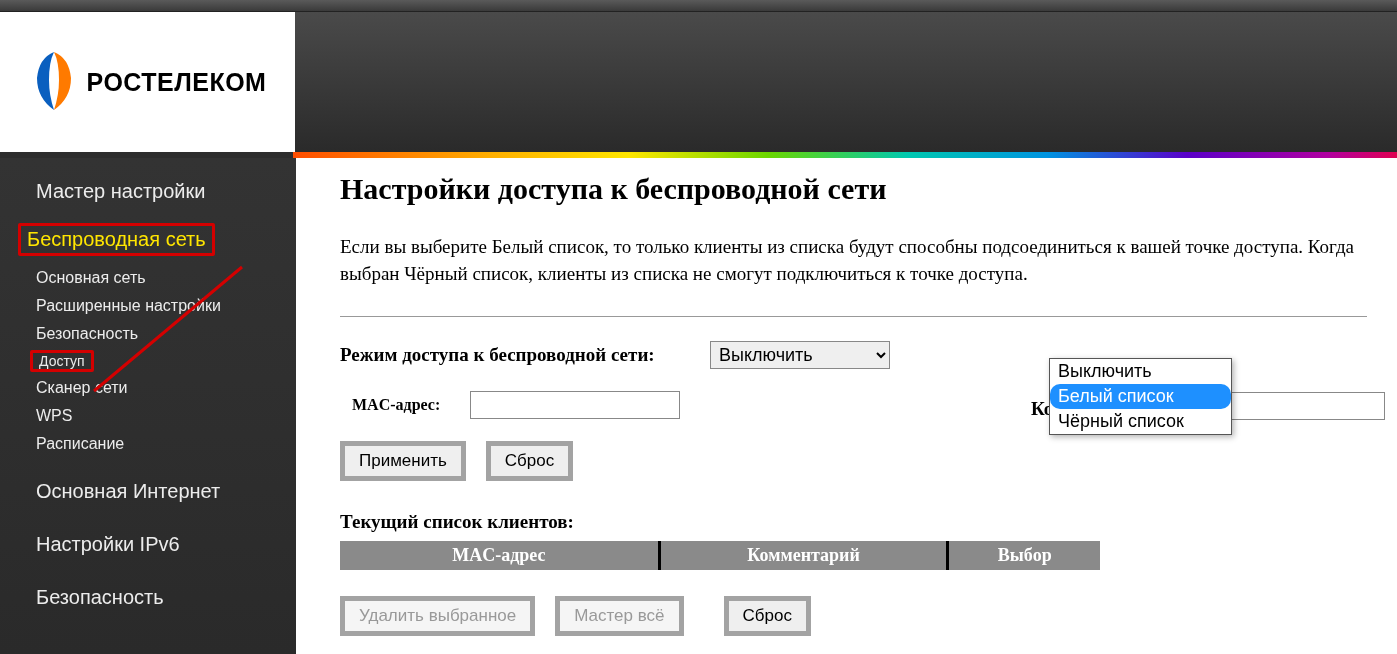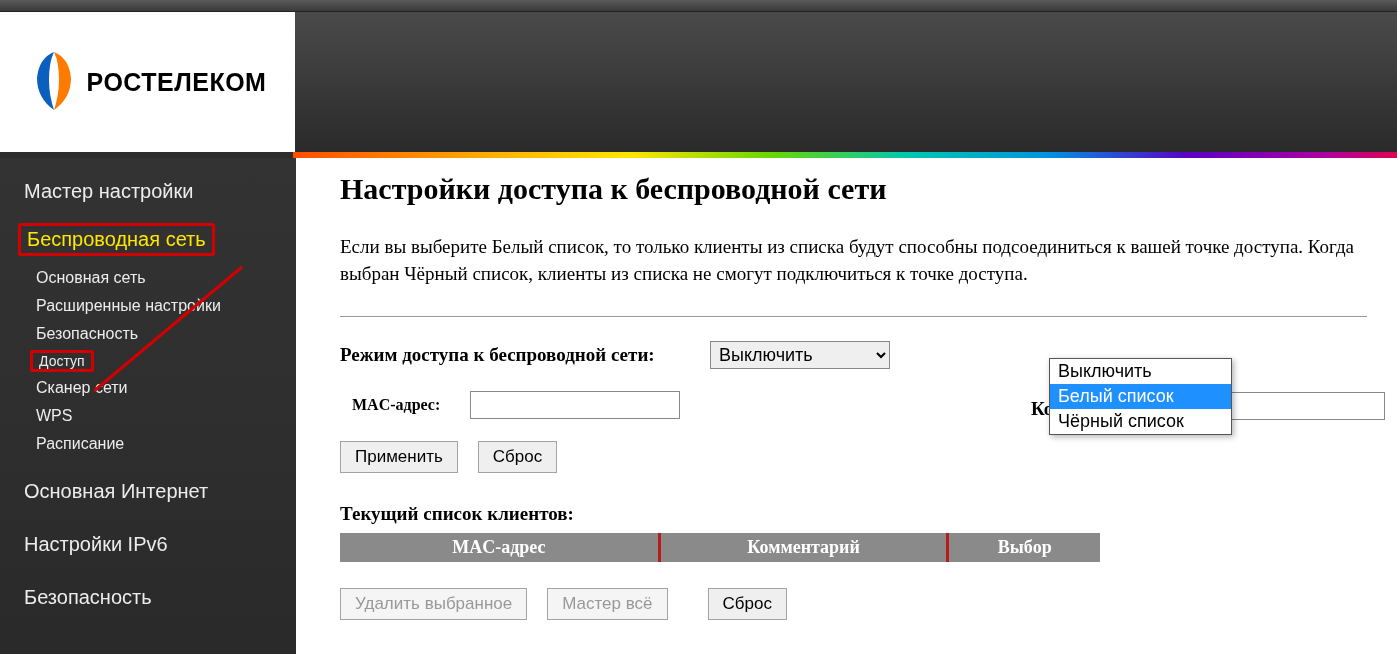--- a/index.html
+++ b/index.html
@@ -10,21 +10,21 @@
 .header { background: linear-gradient(to bottom, #4a4a4a, #2a2a2a); display: flex; align-items: center; padding: 0; height: 140px; position: relative; }
 .logo-box { background: #fff; width: 295px; height: 140px; display: flex; align-items: center; justify-content: center; gap: 8px; }
 .logo-swirl { width: 50px; height: 65px; }
 .logo-text { font-family: Arial, sans-serif; font-size: 25px; font-weight: bold; color: #000; letter-spacing: 0.5px; }
 
 .rainbow { height: 6px; background: linear-gradient(to right, #2d2d2d 0%, #2d2d2d 21%, #ff4d00 21%, #ffae00 35%, #ffe600 45%, #6bd600 55%, #00c8b0 65%, #0093e0 75%, #5a00c8 85%, #b000a0 95%, #e00050 100%); }
 
 .container { display: flex; height: calc(100% - 158px); }
 
 .sidebar { width: 296px; background: linear-gradient(to bottom, #333, #2a2a2a); color: #fff; padding-top: 10px; font-family: Arial, sans-serif; }
-.nav-item { padding: 12px 24px; font-size: 20px; color: #ececec; cursor: pointer; }
+.nav-item { padding: 12px 36px; font-size: 20px; color: #ececec; cursor: pointer; }
 .nav-item.top-level { font-size: 20px; }
 .nav-sub { padding: 5px 14px 5px 36px; font-size: 16px; color: #ececec; cursor: pointer; }
 
 .highlight-red { border: 3px solid #d40000; border-radius: 2px; display: inline-block; padding: 2px 6px; }
 .highlight-item { padding: 8px 18px 8px 18px; }
 .highlight-item .highlight-red { color: #ffe600; font-size: 20px; }
 .highlight-sub { padding: 2px 22px 2px 30px; }
 .highlight-sub .highlight-red { color: #ececec; font-size: 14px; padding: 0px 6px; }
 
 .content { flex: 1; padding: 14px 30px 20px 44px; position: relative; font-family: "Times New Roman", serif; }
@@ -33,31 +33,31 @@
 hr { border: none; border-top: 1px solid #999; margin-bottom: 24px; }
 
 .form-row { display: flex; align-items: center; margin-bottom: 22px; font-size: 19px; }
 .form-label { font-weight: bold; width: 370px; }
 .form-label-narrow { font-weight: bold; margin-right: 10px; margin-left: 12px; }
 
 select { font-family: Arial, sans-serif; font-size: 18px; padding: 2px 4px; width: 180px; height: 28px; border: 1px solid #888; background: #efefef; }
 input[type="text"] { font-family: Arial, sans-serif; font-size: 16px; padding: 3px 6px; height: 28px; border: 1px solid #888; width: 210px; }
 
 .btn-row { margin-bottom: 30px; }
-button { font-family: Arial, sans-serif; font-size: 17px; padding: 5px 14px; background: #efefef; border: 1px solid #a3a3a3; cursor: pointer; margin-right: 16px; }
+button { font-family: Arial, sans-serif; font-size: 17px; padding: 5px 14px; background: #efefef; border: 5px solid #a3a3a3; cursor: pointer; margin-right: 16px; }
 button:disabled { color: #999; background: #f5f5f5; cursor: default; }
 
 .section-label { font-size: 19px; font-weight: bold; margin-bottom: 8px; }
 table { width: 760px; border-collapse: collapse; margin-bottom: 26px; }
-th { background: #8a8a8a; color: #fff; font-size: 18px; font-weight: bold; padding: 4px 8px; text-align: center; border-right: 3px solid #b91c1c; }
+th { background: #8a8a8a; color: #fff; font-size: 18px; font-weight: bold; padding: 4px 8px; text-align: center; border-right: 3px solid #000000; }
 th:last-child { border-right: none; }
 
 .dropdown-open { position: absolute; left: 753px; top: 200px; width: 183px; background: #fff; border: 1px solid #555; box-shadow: 2px 2px 6px rgba(0,0,0,0.3); font-family: Arial, sans-serif; font-size: 18px; z-index: 10; }
 .dropdown-opt { padding: 2px 8px; cursor: pointer; }
-.dropdown-opt.selected { background: #1e90ff; color: #fff; }
+.dropdown-opt.selected { background: #1e90ff; color: #fff; border-radius: 10px; }
 
 .mac-row { display: flex; align-items: center; margin-bottom: 22px; gap: 20px; }
 .comment-partial { font-weight: bold; font-size: 19px; position: absolute; left: 735px; top: 240px; }
 
 .diag-line { position: absolute; left: 92px; top: 265px; width: 210px; height: 130px; pointer-events: none; z-index: 5; }
 </style>
 </head>
 <body>
 
 <div class="top-bar"></div>

